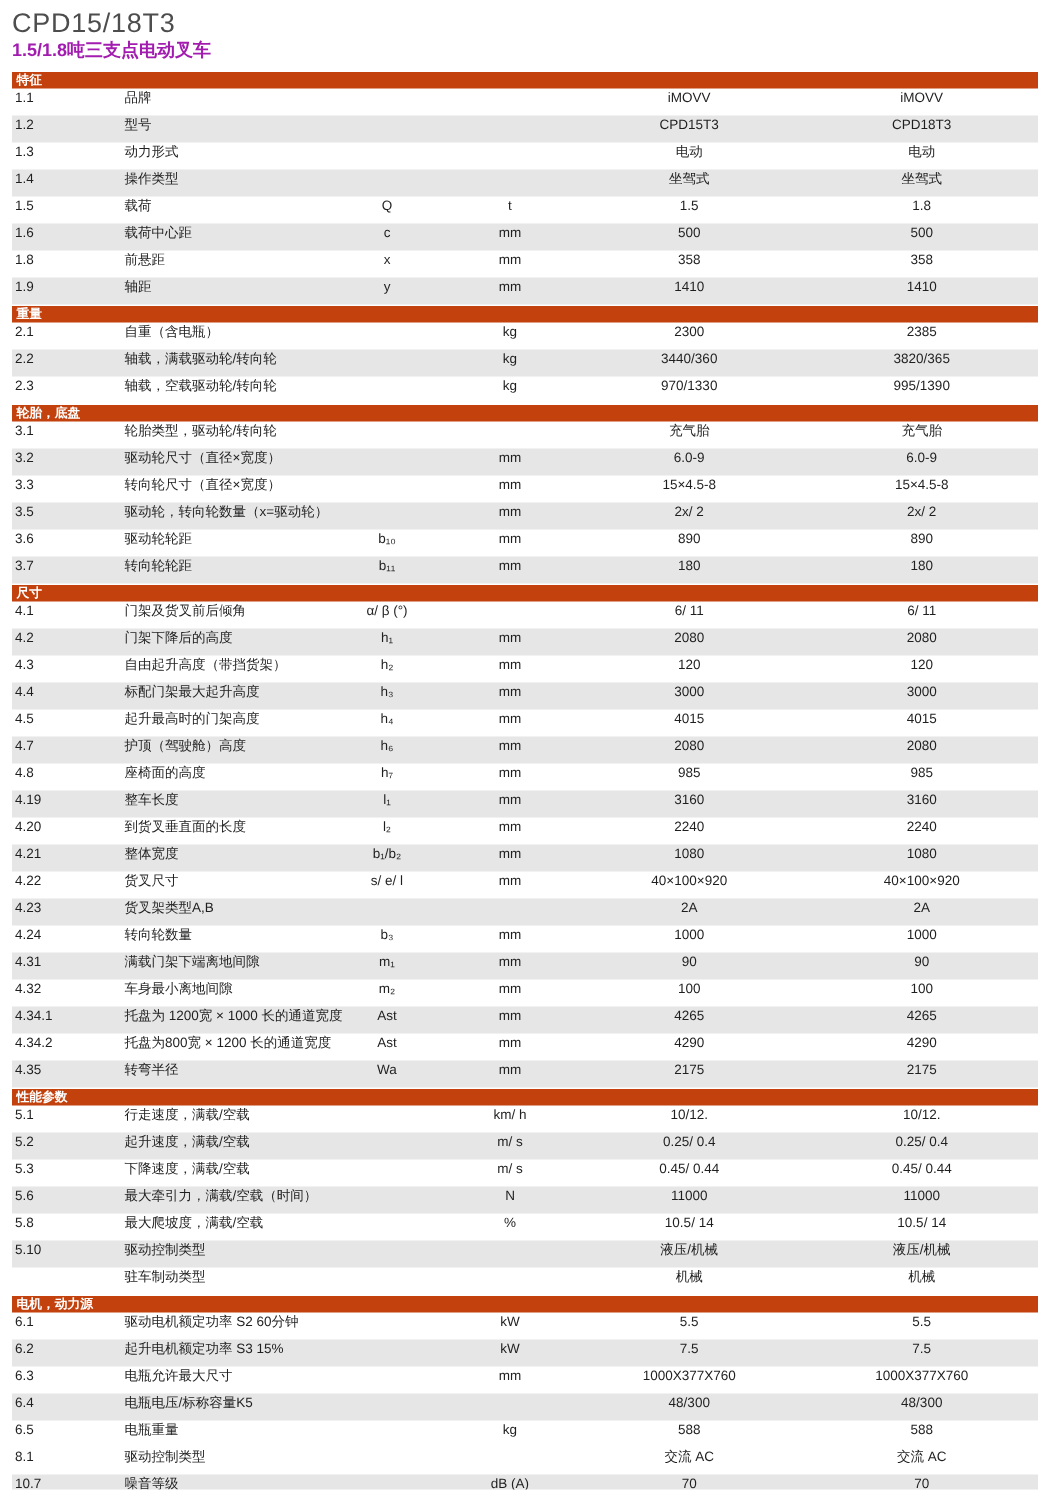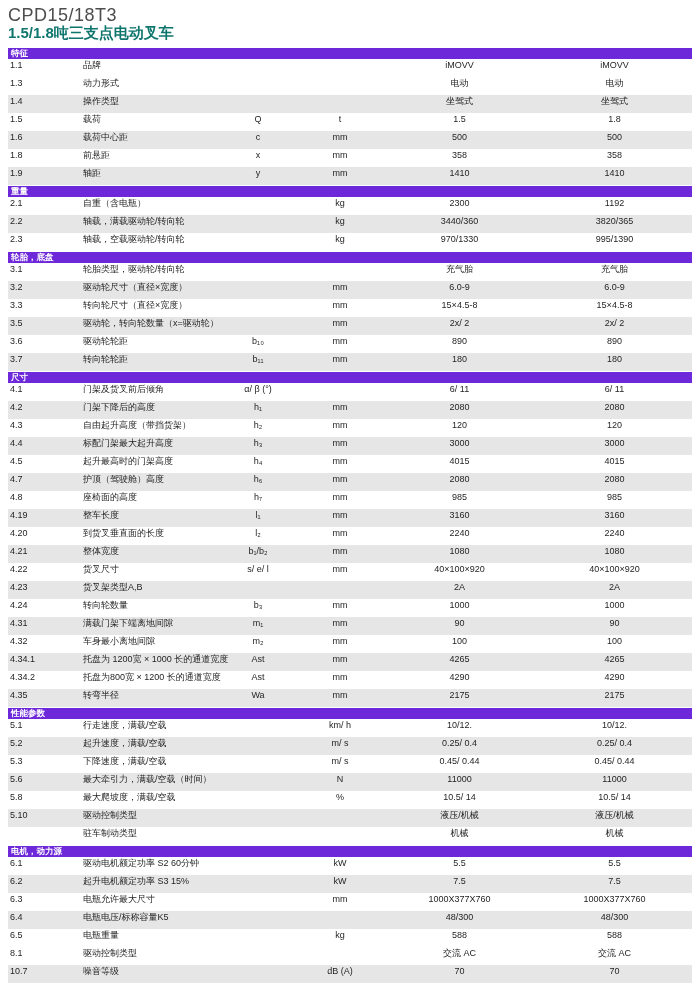--- a/index.html
+++ b/index.html
@@ -3,24 +3,24 @@
 <meta charset="utf-8">
 <style>
   html,body{margin:0;padding:0;}
   body{
     width:700px;height:993px;background:#ffffff;overflow:hidden;
     font-family:"Liberation Sans",sans-serif;color:#1f1f1f;
     -webkit-font-smoothing:antialiased;
   }
   .page{padding:5px 8px 0 8px;}
   .title{font-size:18px;color:#4d4d4d;letter-spacing:.5px;line-height:20px;}
-  .subtitle{font-size:15px;font-weight:bold;color:#0f766e;line-height:16px;margin-bottom:7px;}
+  .subtitle{font-size:12px;font-weight:bold;color:#a21caf;line-height:16px;margin-bottom:7px;}
   .spec-table{width:684px;}
   .sec-header{
-    background:#6d28d9;color:#ffffff;font-size:8.5px;font-weight:bold;
+    background:#c2410c;color:#ffffff;font-size:8.5px;font-weight:bold;
     height:11px;line-height:11px;padding-left:3px;margin-top:1px;
   }
   .row{
     display:grid;grid-template-columns:36px 174px 80px 84px 155px 155px;
     height:18px;line-height:13px;font-size:9px;white-space:nowrap;
   }
   .row.alt{background:#e6e6e6;}
   .cell{overflow:visible;}
   .cell-num{padding-left:2px;}
   .cell-label{padding-left:2px;margin-left:37px;}
@@ -43,20 +43,28 @@
   <div class="spec-table">
       <div class="sec-header">特征</div>
       <div class="row">
         <div class="cell cell-num">1.1</div>
         <div class="cell cell-label">品牌</div>
         <div class="cell cell-symbol"></div>
         <div class="cell cell-unit"></div>
         <div class="cell cell-val">iMOVV</div>
         <div class="cell cell-val">iMOVV</div>
       </div>
+      <div class="row alt">
+        <div class="cell cell-num">1.2</div>
+        <div class="cell cell-label">型号</div>
+        <div class="cell cell-symbol"></div>
+        <div class="cell cell-unit"></div>
+        <div class="cell cell-val">CPD15T3</div>
+        <div class="cell cell-val">CPD18T3</div>
+      </div>
       <div class="row">
         <div class="cell cell-num">1.3</div>
         <div class="cell cell-label">动力形式</div>
         <div class="cell cell-symbol"></div>
         <div class="cell cell-unit"></div>
         <div class="cell cell-val">电动</div>
         <div class="cell cell-val">电动</div>
       </div>
       <div class="row alt">
         <div class="cell cell-num">1.4</div>
@@ -98,21 +106,21 @@
         <div class="cell cell-val">1410</div>
         <div class="cell cell-val">1410</div>
       </div>
       <div class="sec-header">重量</div>
       <div class="row">
         <div class="cell cell-num">2.1</div>
         <div class="cell cell-label">自重（含电瓶）</div>
         <div class="cell cell-symbol"></div>
         <div class="cell cell-unit">kg</div>
         <div class="cell cell-val">2300</div>
-        <div class="cell cell-val">1192</div>
+        <div class="cell cell-val">2385</div>
       </div>
       <div class="row alt">
         <div class="cell cell-num">2.2</div>
         <div class="cell cell-label">轴载，满载驱动轮/转向轮</div>
         <div class="cell cell-symbol"></div>
         <div class="cell cell-unit">kg</div>
         <div class="cell cell-val">3440/360</div>
         <div class="cell cell-val">3820/365</div>
       </div>
       <div class="row">

